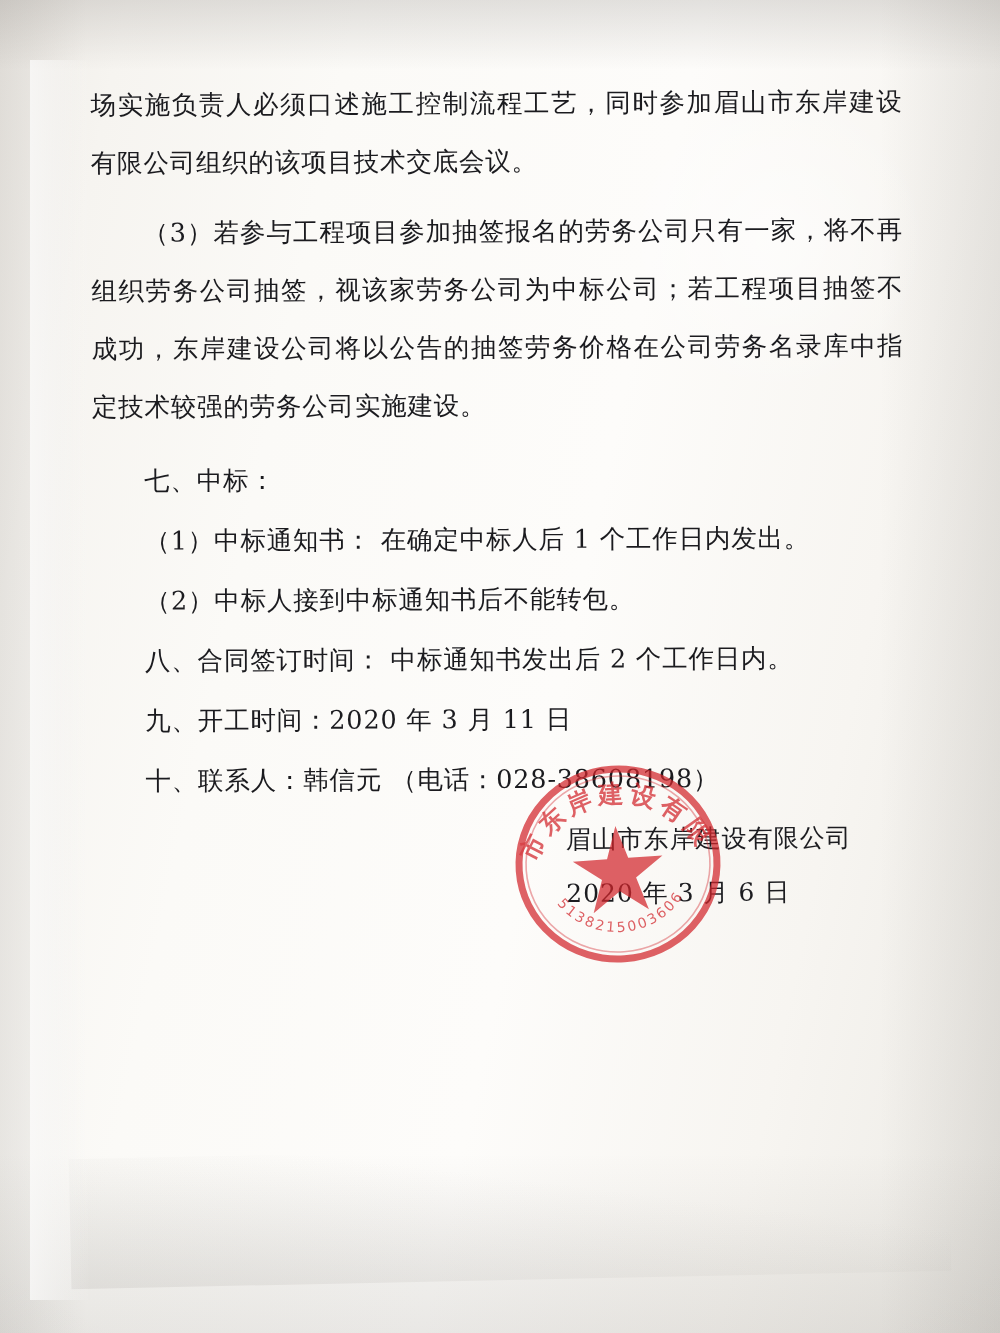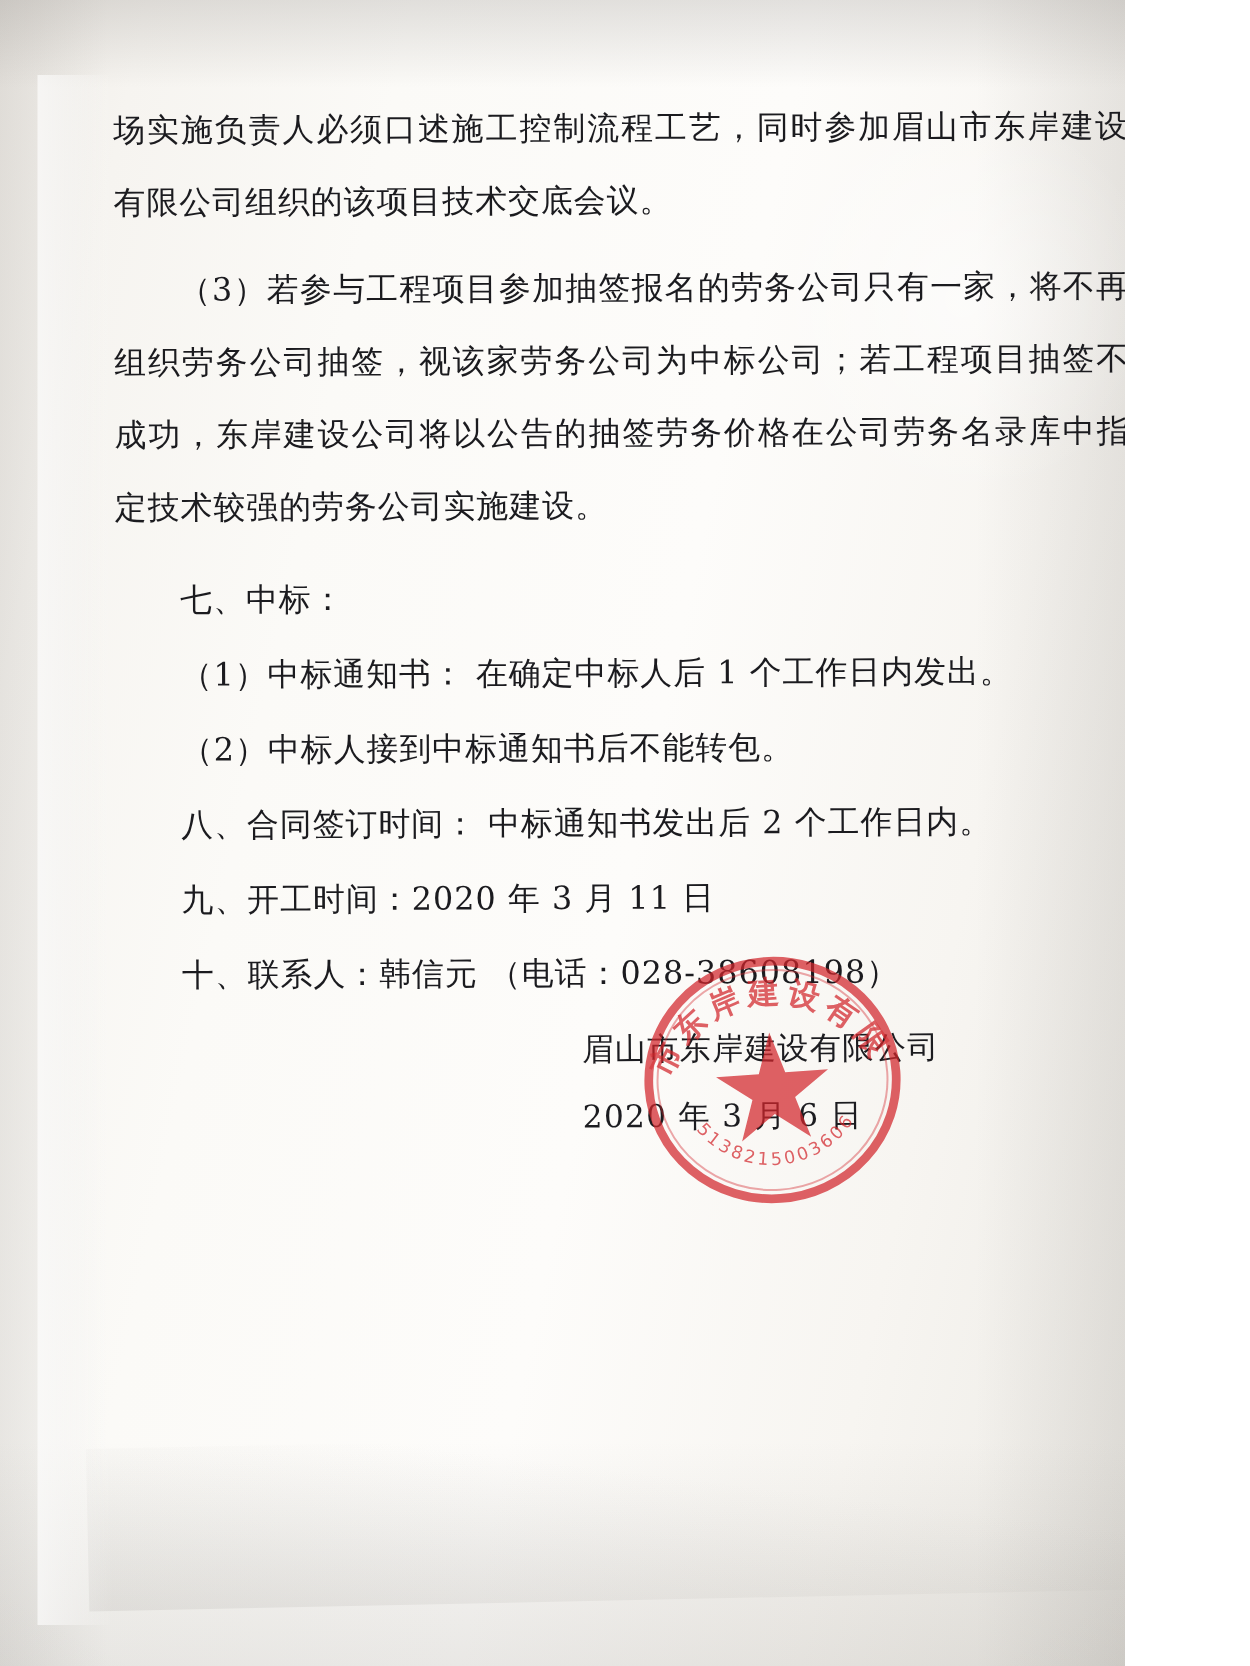--- a/index.html
+++ b/index.html
@@ -10,21 +10,21 @@
   body {
     width: 1000px;
     height: 1333px;
     overflow: hidden;
     font-family: "DejaVu Serif", "Liberation Serif", serif;
   }
 
   
   #page {
     position: relative;
-    width: 900px;
+    width: 1000px;
     height: 1333px;
     background:
       
       radial-gradient(160% 110% at 50% 45%, rgba(255,255,255,0) 55%, rgba(150,145,140,0.18) 100%),
       linear-gradient(102deg, #efece7 0%, #f6f4f0 10%, #fbfaf7 28%, #fdfcfa 55%, #f7f5f1 78%, #eceae5 100%);
     overflow: hidden;
   }
 
   
   .crease {

